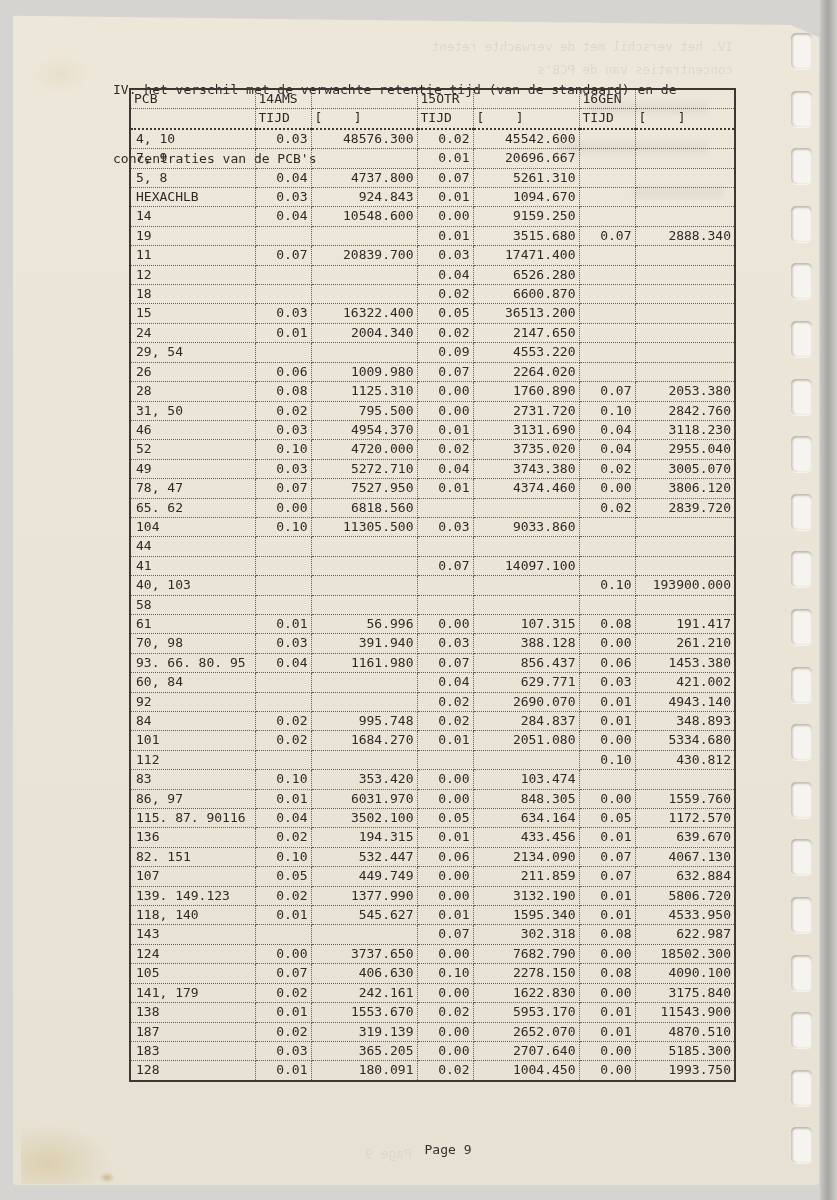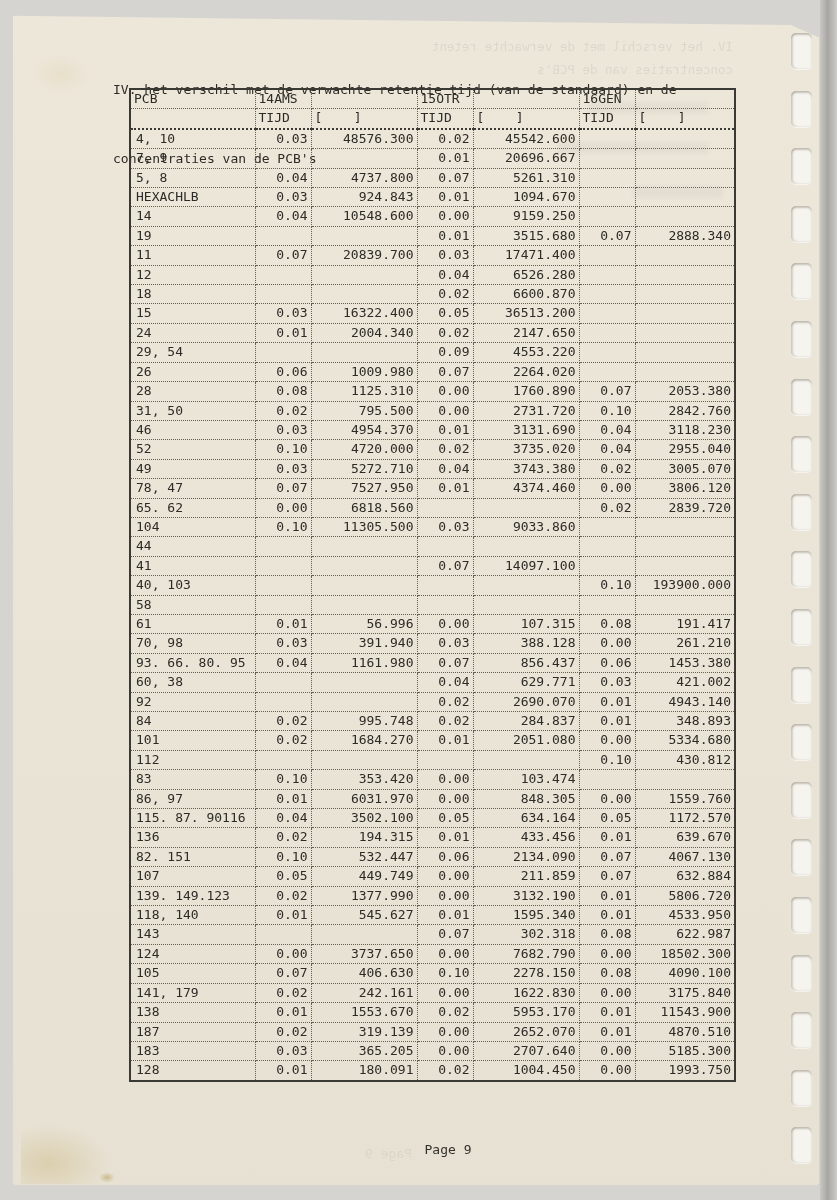--- a/index.html
+++ b/index.html
@@ -371,21 +371,21 @@
         <tr>
           <td class="pcb">93. 66. 80. 95</td>
           <td class="num">0.04</td>
           <td class="num">1161.980</td>
           <td class="num">0.07</td>
           <td class="num">856.437</td>
           <td class="num">0.06</td>
           <td class="num">1453.380</td>
         </tr>
         <tr>
-          <td class="pcb">60, 38</td>
+          <td class="pcb">60, 84</td>
           <td class="num"></td>
           <td class="num"></td>
           <td class="num">0.04</td>
           <td class="num">629.771</td>
           <td class="num">0.03</td>
           <td class="num">421.002</td>
         </tr>
         <tr>
           <td class="pcb">92</td>
           <td class="num"></td>

